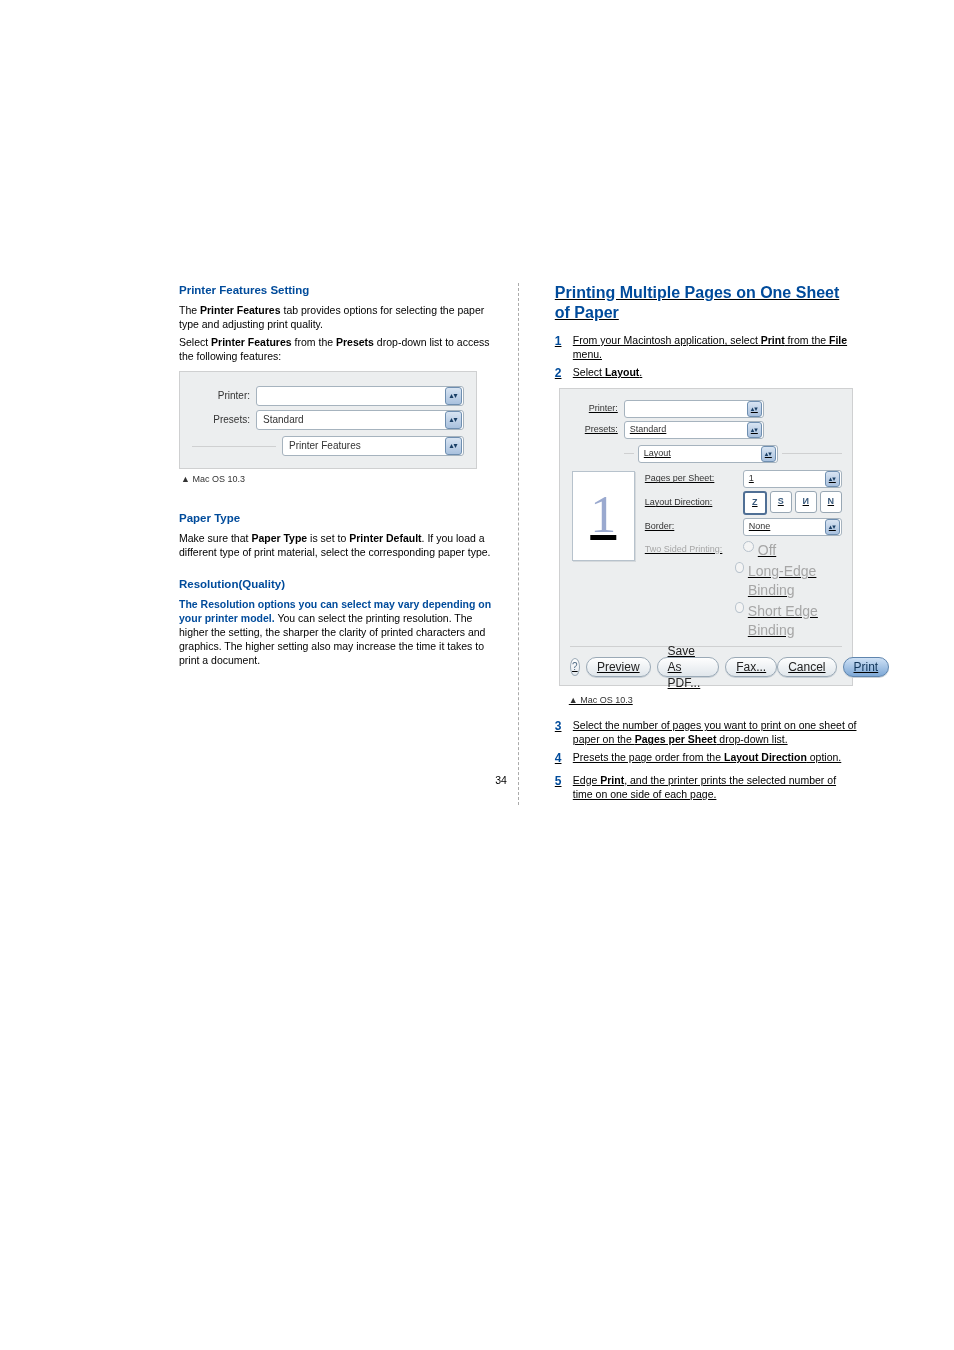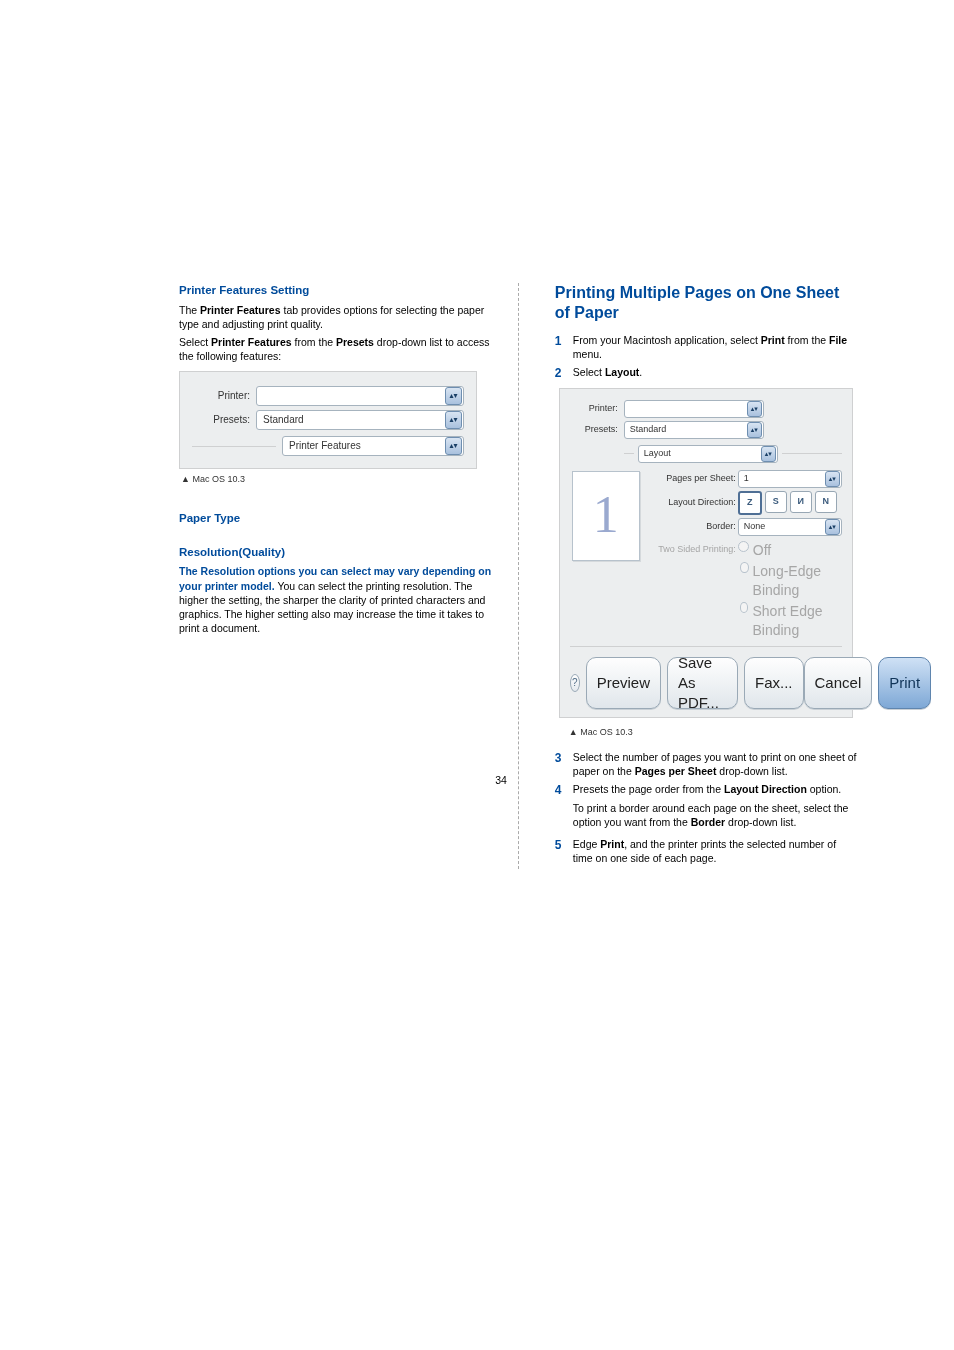--- a/index.html
+++ b/index.html
@@ -27,20 +27,21 @@
     font-size: 10.5px;
     line-height: 1.35;
   }
   .col-left {
     border-right: 1px dashed #aaa;
     padding-right: 18px;
     width: 328px;
   }
   .col-right {
     width: 310px;
+    text-decoration: underline;
   }
   .h3 {
     font-weight: bold;
     color: #004b9b;
     font-size: 11.5px;
     margin-bottom: 4px;
   }
   .bold { font-weight: bold; }
   .blue-bold-italic { color: #004b9b; font-weight: bold; }
   p { margin: 0 0 4px 0; }
@@ -174,40 +175,40 @@
     box-shadow: 1px 1px 0 #d5d9dc;
   }
   .big-one {
     font-family: Georgia, "Times New Roman", serif;
     color:#9aa9cf;
     font-size: 52px;
     font-weight:300;
   }
   .opts { flex:1; }
   .opt-row { display:flex; align-items:center; margin:3px 0; }
-  .opt-label { width:86px; text-align:right; padding-right:2px; font-size:9px; color:#333; }
+  .opt-label { width:86px; text-align:left; padding-right:12px; font-size:9px; color:#333; }
   .opt-label.dim { color:#a6a6a6; }
   .dir-btns { display:flex; gap:3px; }
   .dir-btn {
     width:20px; height:20px; background:#fff; border:1px solid #98a7b4; border-radius:3px;
     display:flex;align-items:center;justify-content:center; color:#3a5a7c; font-weight:bold;
   }
   .dir-btn.sel { border:2px solid #4f6f95; }
   .radio { display:flex; align-items:flex-start; font-size:14px; color:#a6a6a6; margin:2px 0 0 90px; }
   .radio .r { width:9px; height:9px; border:1px solid #b7c2cc; border-radius:50%; margin-right:4px; background:#f4f4f4; }
   .btn-row { display:flex; align-items:center; margin-top:10px; justify-content:space-between; }
   .btn-row .left { display:flex; align-items:center; gap:6px; }
   .btn-row .right { display:flex; align-items:center; gap:6px; }
   .help {
     width:16px; height:16px; border:1px solid #9aa9b6; border-radius:50%; display:flex;align-items:center;justify-content:center;
     font-size:10px; color:#516c85; background:linear-gradient(#fff,#e4e9ee);
   }
   .pill-btn {
-    height:18px; padding:16px 10px; border:1px solid #9aa9b6; border-radius:10px; background:linear-gradient(#fefefe,#e0e6eb);
-    display:flex;align-items:center;justify-content:center; font-size:15px; color:#222;
+    height:18px; padding:0 10px; border:1px solid #9aa9b6; border-radius:10px; background:linear-gradient(#fefefe,#e0e6eb);
+    display:flex;align-items:center;justify-content:center; font-size:12px; color:#222;
     box-shadow: 0 1px 0 #c9d0d6;
   }
   .pill-btn.primary { background:linear-gradient(#cfe1f5,#7ea8d6); border-color:#5f85ae; color:#103458; font-weight:500; }
   .page-num {
     position:absolute;
     bottom: 180px;
     left: 0; right:0;
     text-align:center;
     font-size:10.5px;
   }
@@ -250,20 +251,23 @@
             <span>Printer Features</span>
             <span class="caret">▴▾</span>
           </div>
         </div>
       </div>
       <div class="caption">▲ Mac OS 10.3</div>
 
       <div class="spacer"></div>
 
       <div class="h3">Paper Type</div>
+      <p>
+        <span>Make sure that </span><span class="bold">Paper Type</span><span> is set to </span><span class="bold">Printer Default</span><span>. If you load a different type of print material, select the corresponding paper type.</span>
+      </p>
 
       <div class="spacer"></div>
 
       <div class="h3">Resolution(Quality)</div>
       <p>
         <span class="blue-bold-italic">The Resolution options you can select may vary depending on your printer model.</span><span> You can select the printing resolution. The higher the setting, the sharper the clarity of printed characters and graphics. The higher setting also may increase the time it takes to print a document.</span>
       </p>
     </div>
 
     <div class="col col-right">
@@ -392,21 +396,20 @@
         <li>
           <div class="step-num">3</div>
           <div class="step-body">
             <span>Select the number of pages you want to print on one sheet of paper on the </span><span class="bold">Pages per Sheet</span><span> drop-down list.</span>
           </div>
         </li>
         <li>
           <div class="step-num">4</div>
           <div class="step-body">
             <p><span>Presets the page order from the </span><span class="bold">Layout Direction</span><span> option.</span></p>
-            <p><span>To print a border around each page on the sheet, select the option you want from the </span><span class="bold">Border</span><span> drop-down list.</span></p>
           </div>
         </li>
         <li>
           <div class="step-num">5</div>
           <div class="step-body">
             <span>Edge </span><span class="bold">Print</span><span>, and the printer prints the selected number of time on one side of each page.</span>
           </div>
         </li>
       </ol>
 

